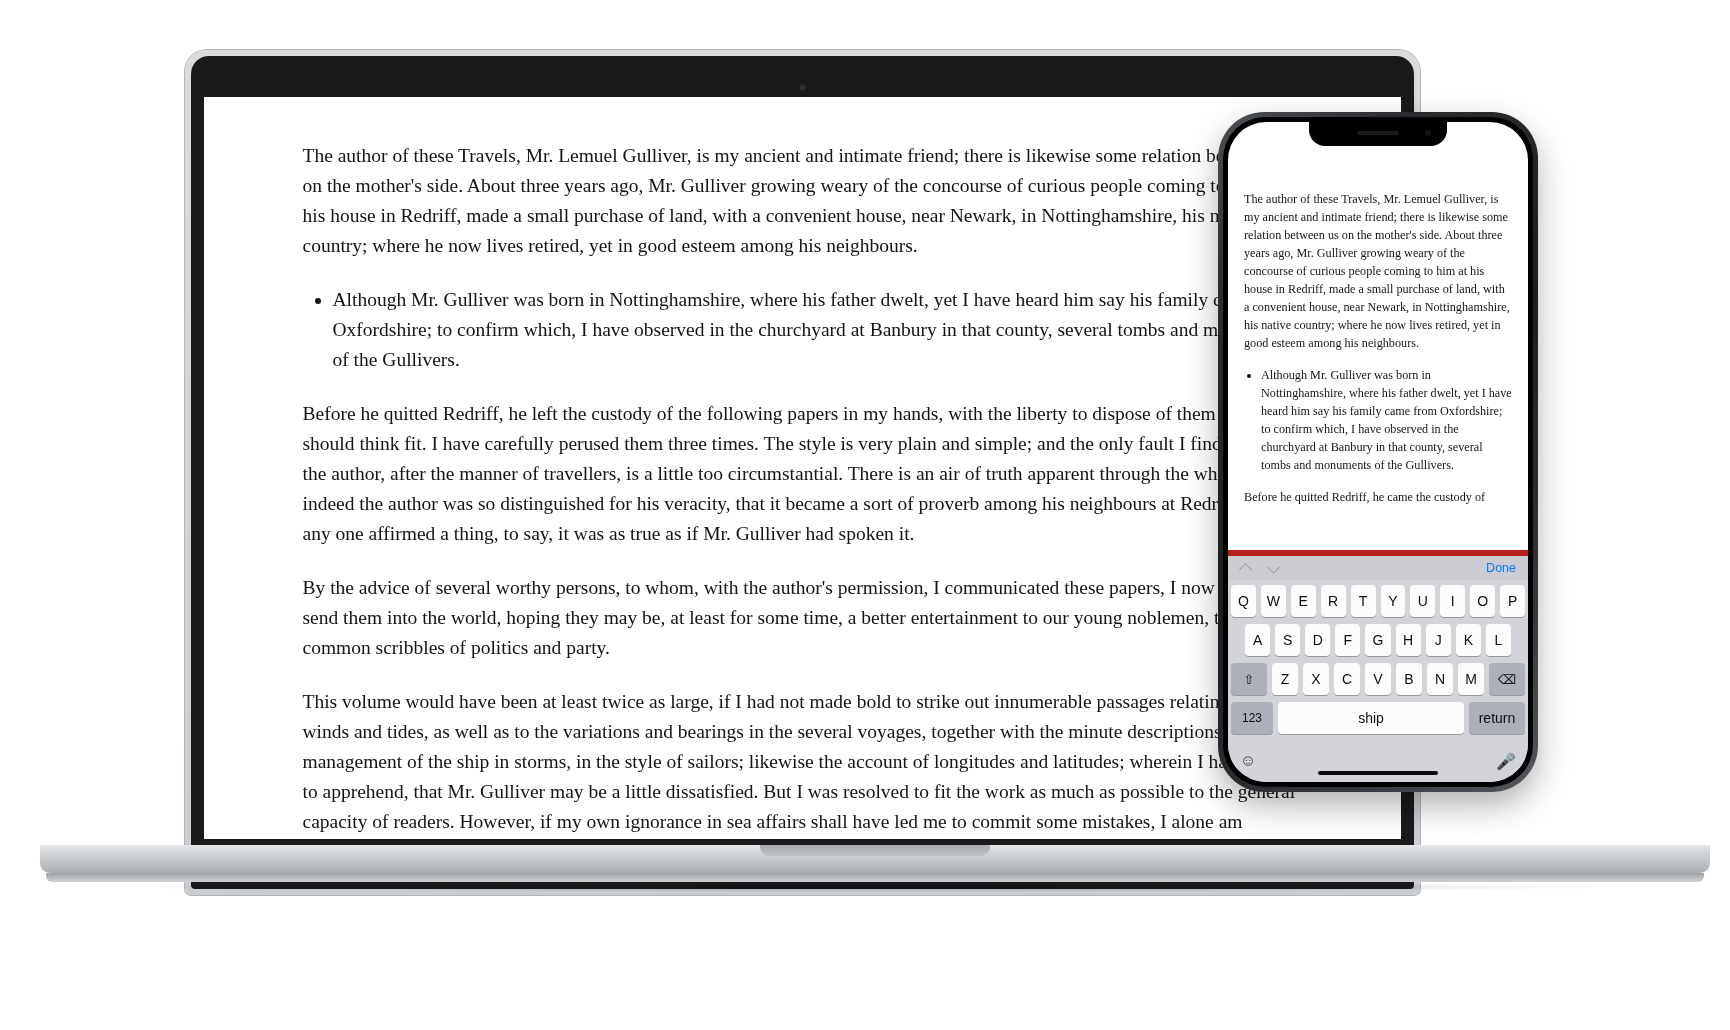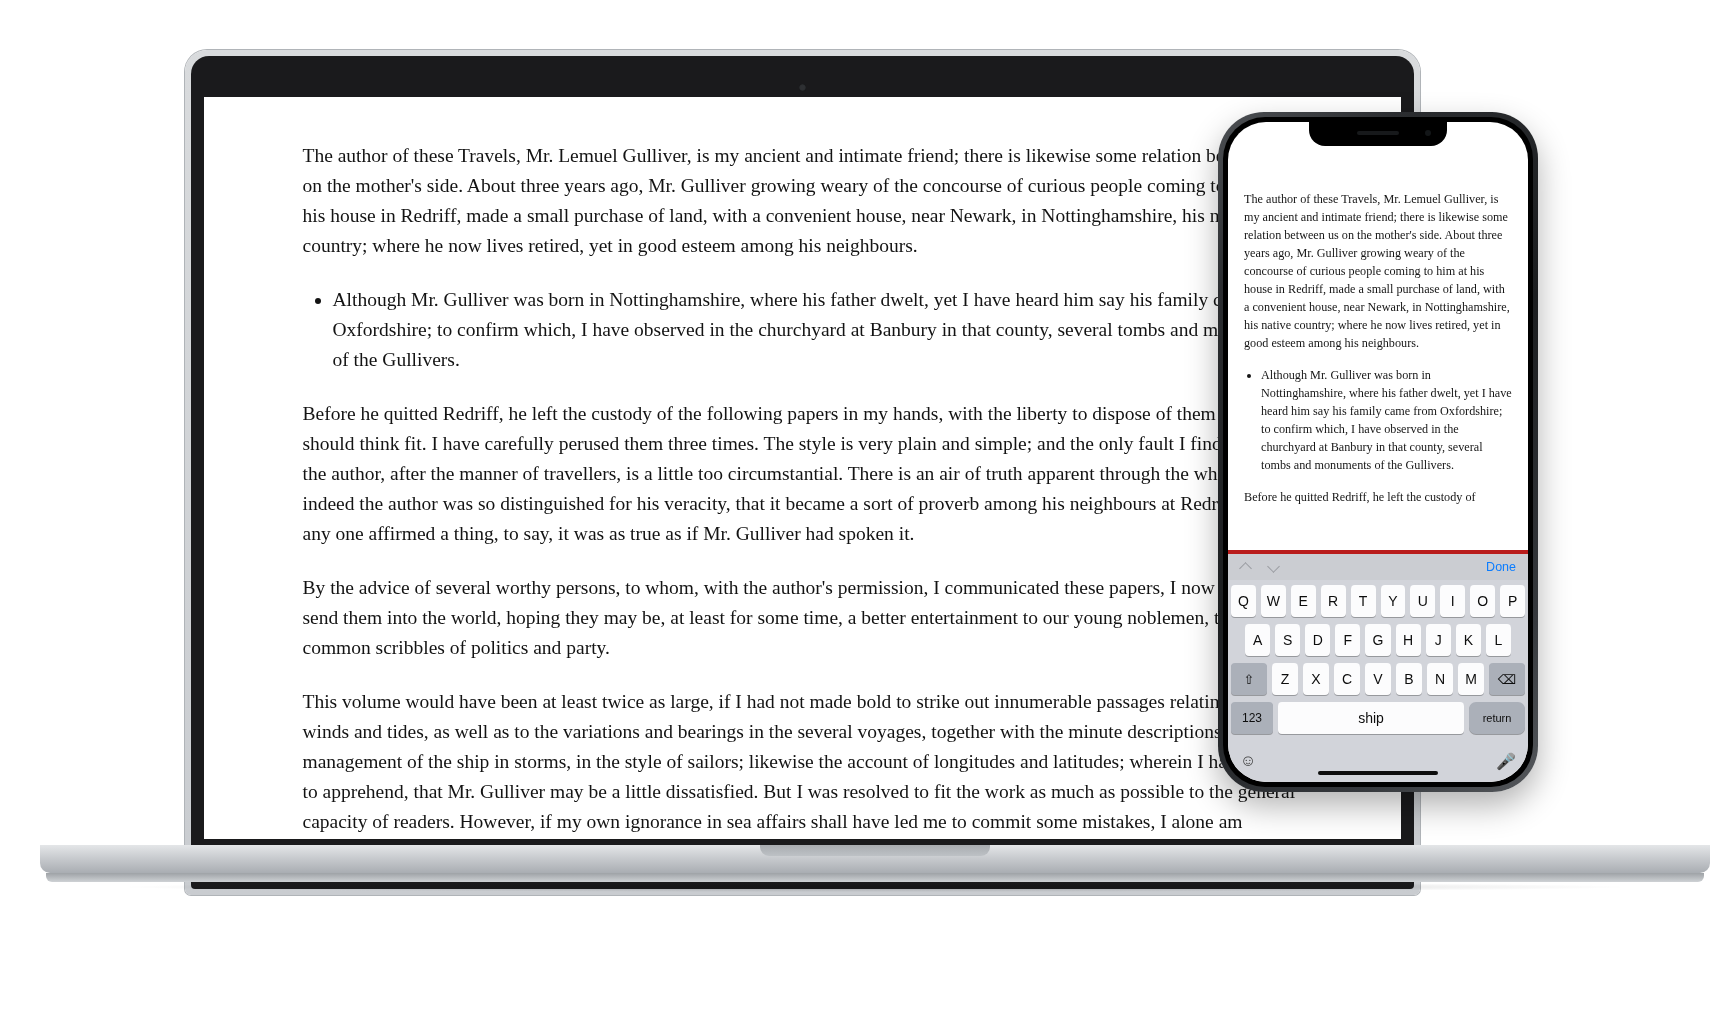--- a/index.html
+++ b/index.html
@@ -191,21 +191,21 @@
   
   .kb {
     position: absolute;
     left: 0; right: 0; bottom: 0;
     background: #d2d4da;
     padding-bottom: 0;
   }
   .kb-accessory {
     height: 30px;
     background: #cbcdd2;
-    border-top: 4px solid #b91c1c;
+    border-top: 6px solid #b91c1c;
     display: flex;
     align-items: center;
     justify-content: space-between;
     padding: 0 12px;
   }
   .kb-arrows { display: flex; gap: 16px; align-items: center; }
   .kb-arrow { width: 12px; height: 12px; position: relative; }
   .kb-arrow::before {
     content: "";
     position: absolute; left: 1px; top: 3px;
@@ -239,21 +239,21 @@
     font-size: 14px;
     color: #0d0d0d;
     font-family: "Liberation Sans", sans-serif;
     box-shadow: 0 1px 0 rgba(0,0,0,0.28);
   }
   .kb-row.r2 { padding: 0 14px; }
   .kb-row.r3 { padding: 0 0; }
   .key.wide { flex: 0 0 36px; background: #abb0b9; font-size: 13px; }
   .key.space { flex: 1 1 auto; }
   .key.fn { flex: 0 0 42px; background: #abb0b9; font-size: 12px; }
-  .key.return { flex: 0 0 56px; background: #abb0b9; font-size: 11px; border-radius: 7px; }
+  .key.return { flex: 0 0 56px; background: #abb0b9; font-size: 14px; }
   .kb-row.r4 { gap: 5px; }
   .kb-bottom {
     height: 38px;
     display: flex;
     align-items: center;
     justify-content: space-between;
     padding: 0 12px 4px 12px;
   }
   .kb-emoji, .kb-mic { font-size: 16px; color: #3a3a3a; }
   .home-indicator {
@@ -312,21 +312,21 @@
       <div class="phone-notch">
         <div class="notch-speaker"></div>
         <div class="notch-cam"></div>
       </div>
 
       <div class="phone-doc">
         <p>The author of these Travels, Mr. Lemuel Gulliver, is my ancient and intimate friend; there is likewise some relation between us on the mother's side.  About three years ago, Mr. Gulliver growing weary of the concourse of curious people coming to him at his house in Redriff, made a small purchase of land, with a convenient house, near Newark, in Nottinghamshire, his native country; where he now lives retired, yet in good esteem among his neighbours.</p>
         <ul>
           <li>Although Mr. Gulliver was born in Nottinghamshire, where his father dwelt, yet I have heard him say his family came from Oxfordshire; to confirm which, I have observed in the churchyard at Banbury in that county, several tombs and monuments of the Gullivers.</li>
         </ul>
-        <p>Before he quitted Redriff, he left the custody of</p>
+        <p>Before he quitted Redriff, he came the custody of</p>
       </div>
 
       <div class="kb">
 
         <div class="kb-accessory">
           <div class="kb-arrows">
             <span class="kb-arrow up"></span>
             <span class="kb-arrow down"></span>
           </div>
           <span class="kb-done">Done</span>

